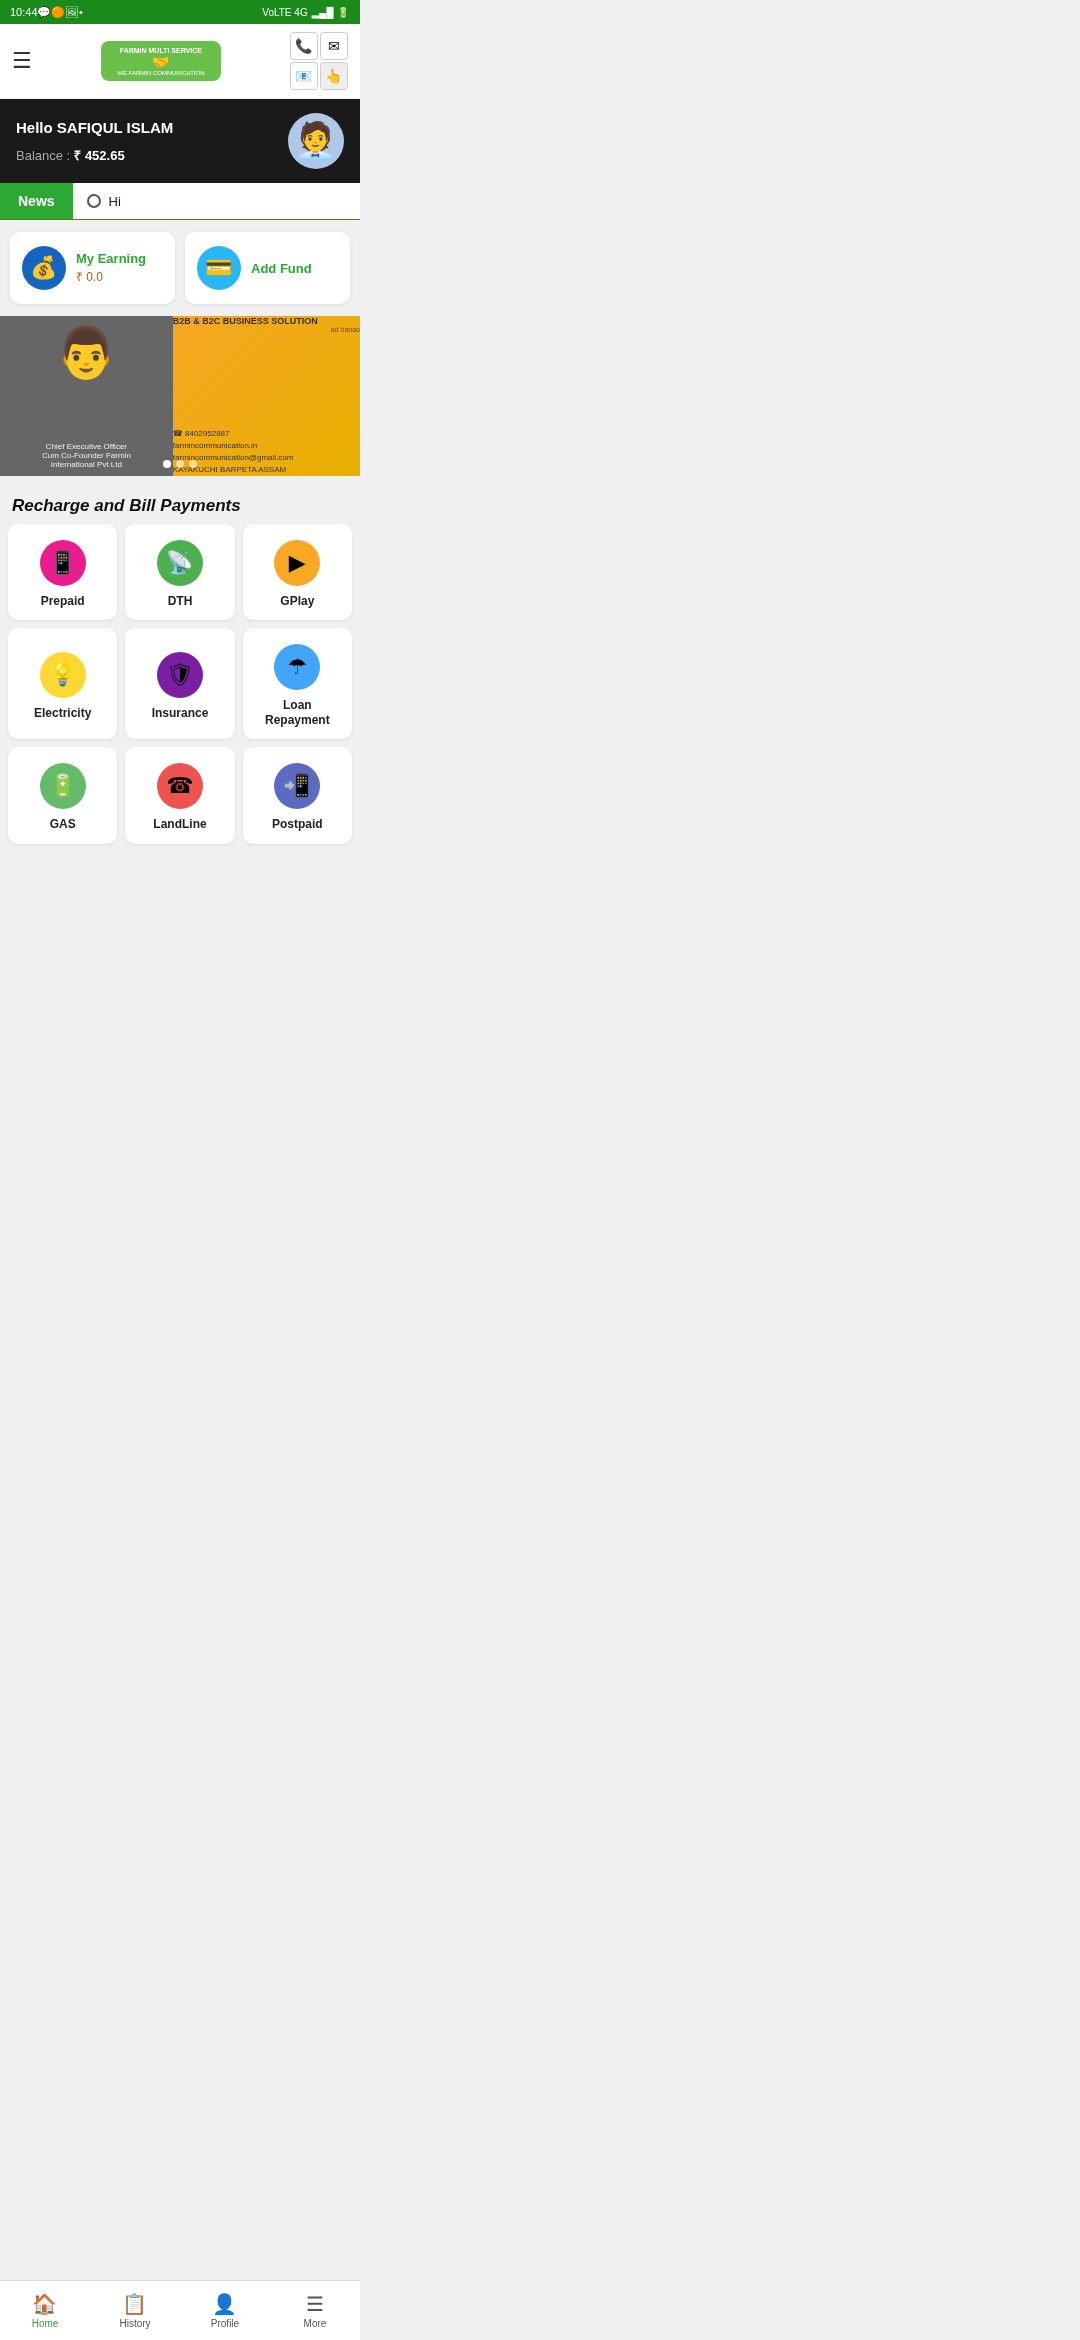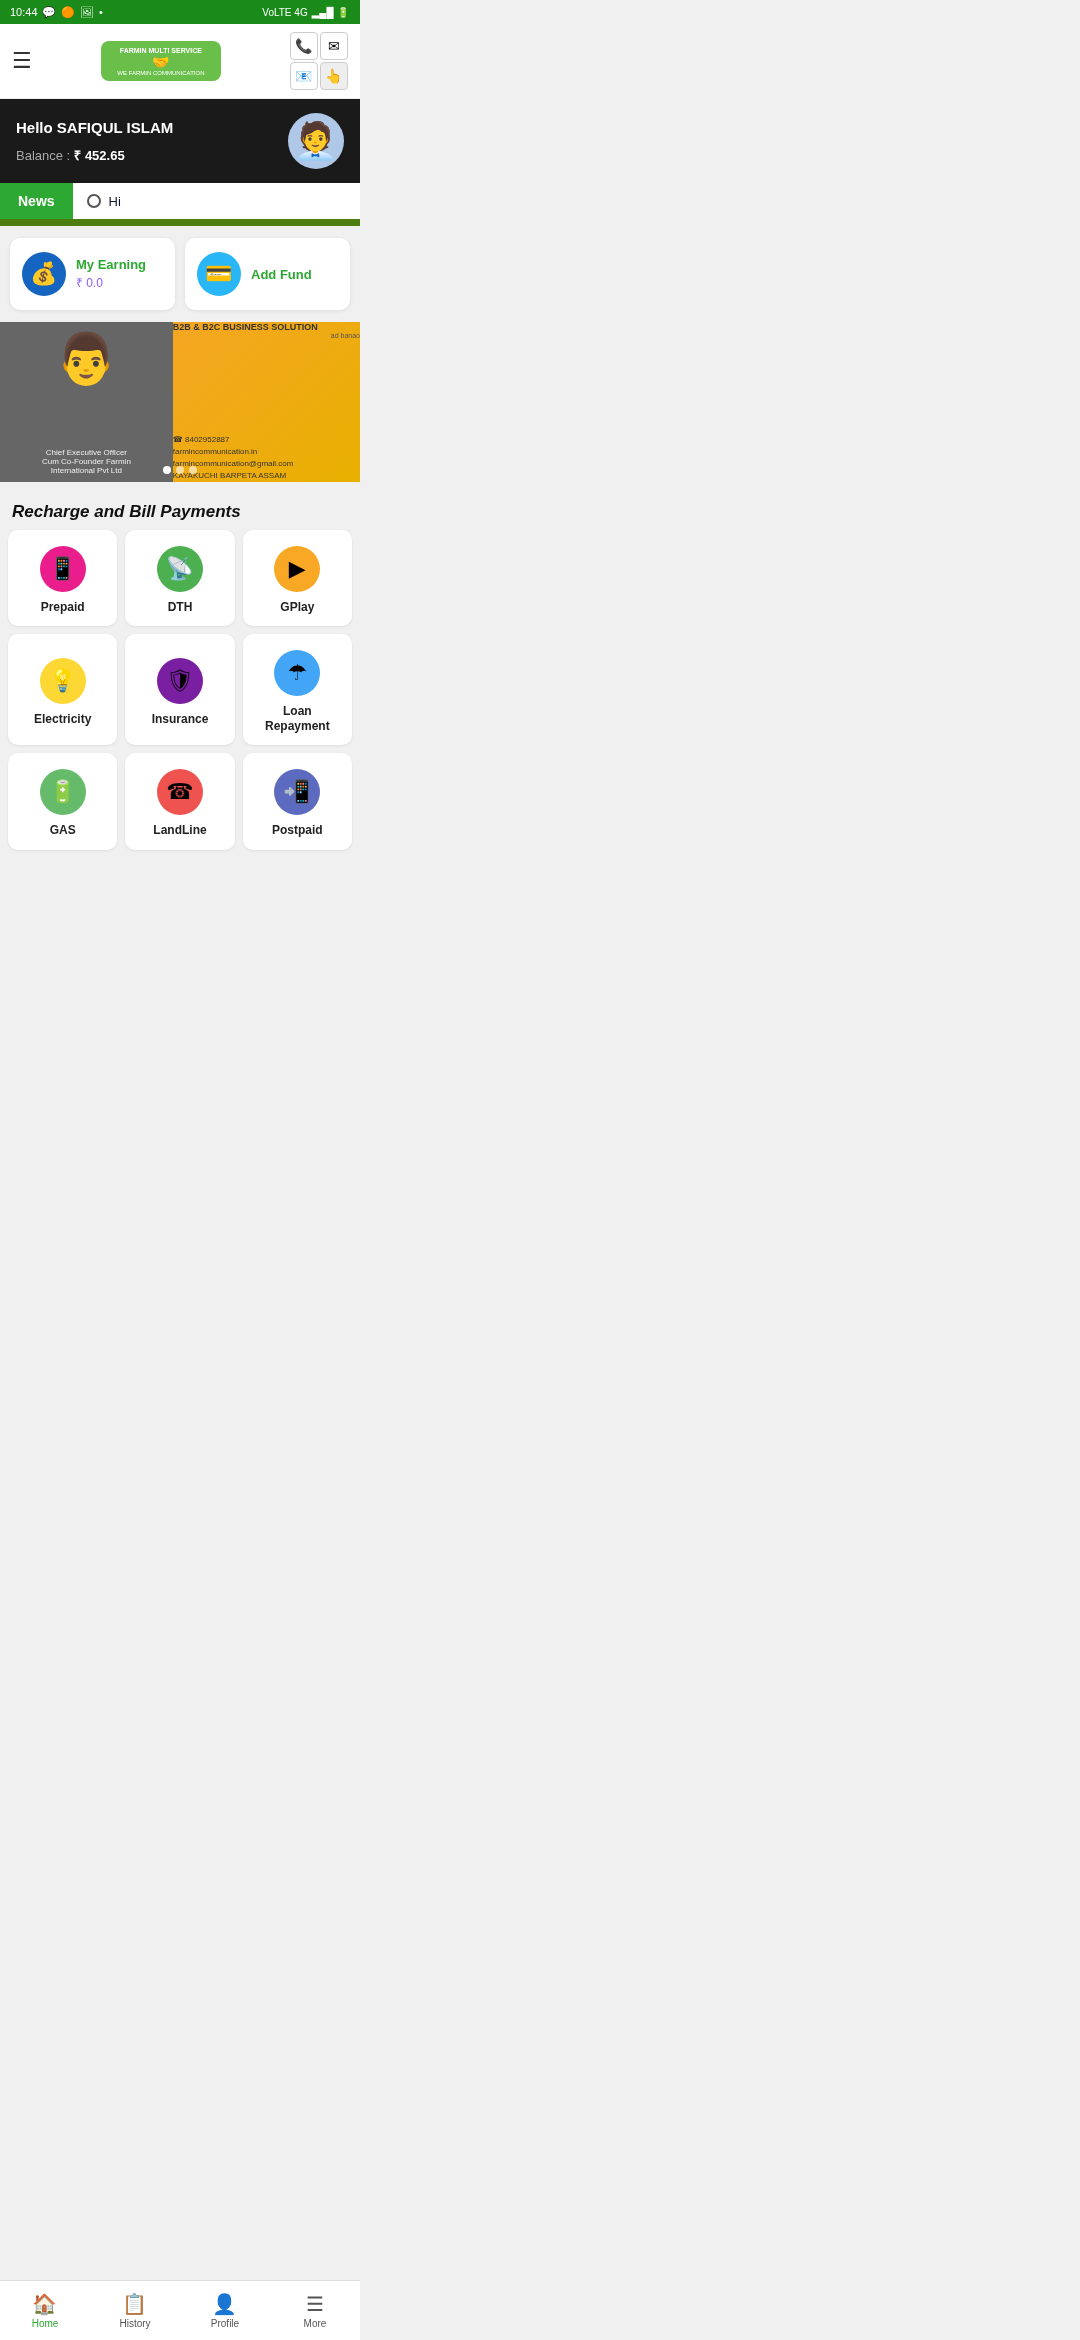--- a/index.html
+++ b/index.html
@@ -17,21 +17,21 @@
     .status-bar {
       background: #1a8a1a;
       color: white;
       display: flex;
       justify-content: space-between;
       align-items: center;
       padding: 4px 10px;
       font-size: 11px;
       height: 24px;
     }
-    .status-left { display: flex; align-items: center; gap: 5px; }
+    .status-left { display: flex; align-items: center; }
     .status-right { display: flex; align-items: center; gap: 4px; font-size: 10px; }
 
     
     .header {
       background: white;
       display: flex;
       justify-content: space-between;
       align-items: center;
       padding: 8px 12px;
       border-bottom: 1px solid #eee;
@@ -77,21 +77,21 @@
       display: flex; align-items: center; justify-content: center;
       font-size: 28px;
       overflow: hidden;
     }
 
     
     .news-bar {
       display: flex;
       align-items: center;
       background: white;
-      border-bottom: 7px solid #4d7c0f;
+      border-bottom: 1px solid #4d7c0f;
     }
     .news-tag {
       background: #2da832;
       color: white;
       padding: 10px 18px;
       font-weight: bold;
       font-size: 14px;
       flex-shrink: 0;
     }
     .news-content {
@@ -131,21 +131,21 @@
     .card-icon {
       width: 44px; height: 44px;
       border-radius: 50%;
       display: flex; align-items: center; justify-content: center;
       font-size: 22px;
       flex-shrink: 0;
     }
     .card-icon.earning { background: #1565c0; }
     .card-icon.fund { background: #29b6f6; }
     .card-label { font-size: 13px; font-weight: bold; color: #2da832; }
-    .card-value { font-size: 12px; color: #8b5cf6; margin-top: 2px; }
+    .card-value { font-size: 12px; color: #a16207; margin-top: 2px; }
 
     
     .banner-slider {
       width: 100%;
       height: 160px;
       position: relative;
       overflow: hidden;
       background: #ddd;
       display: flex;
     }

